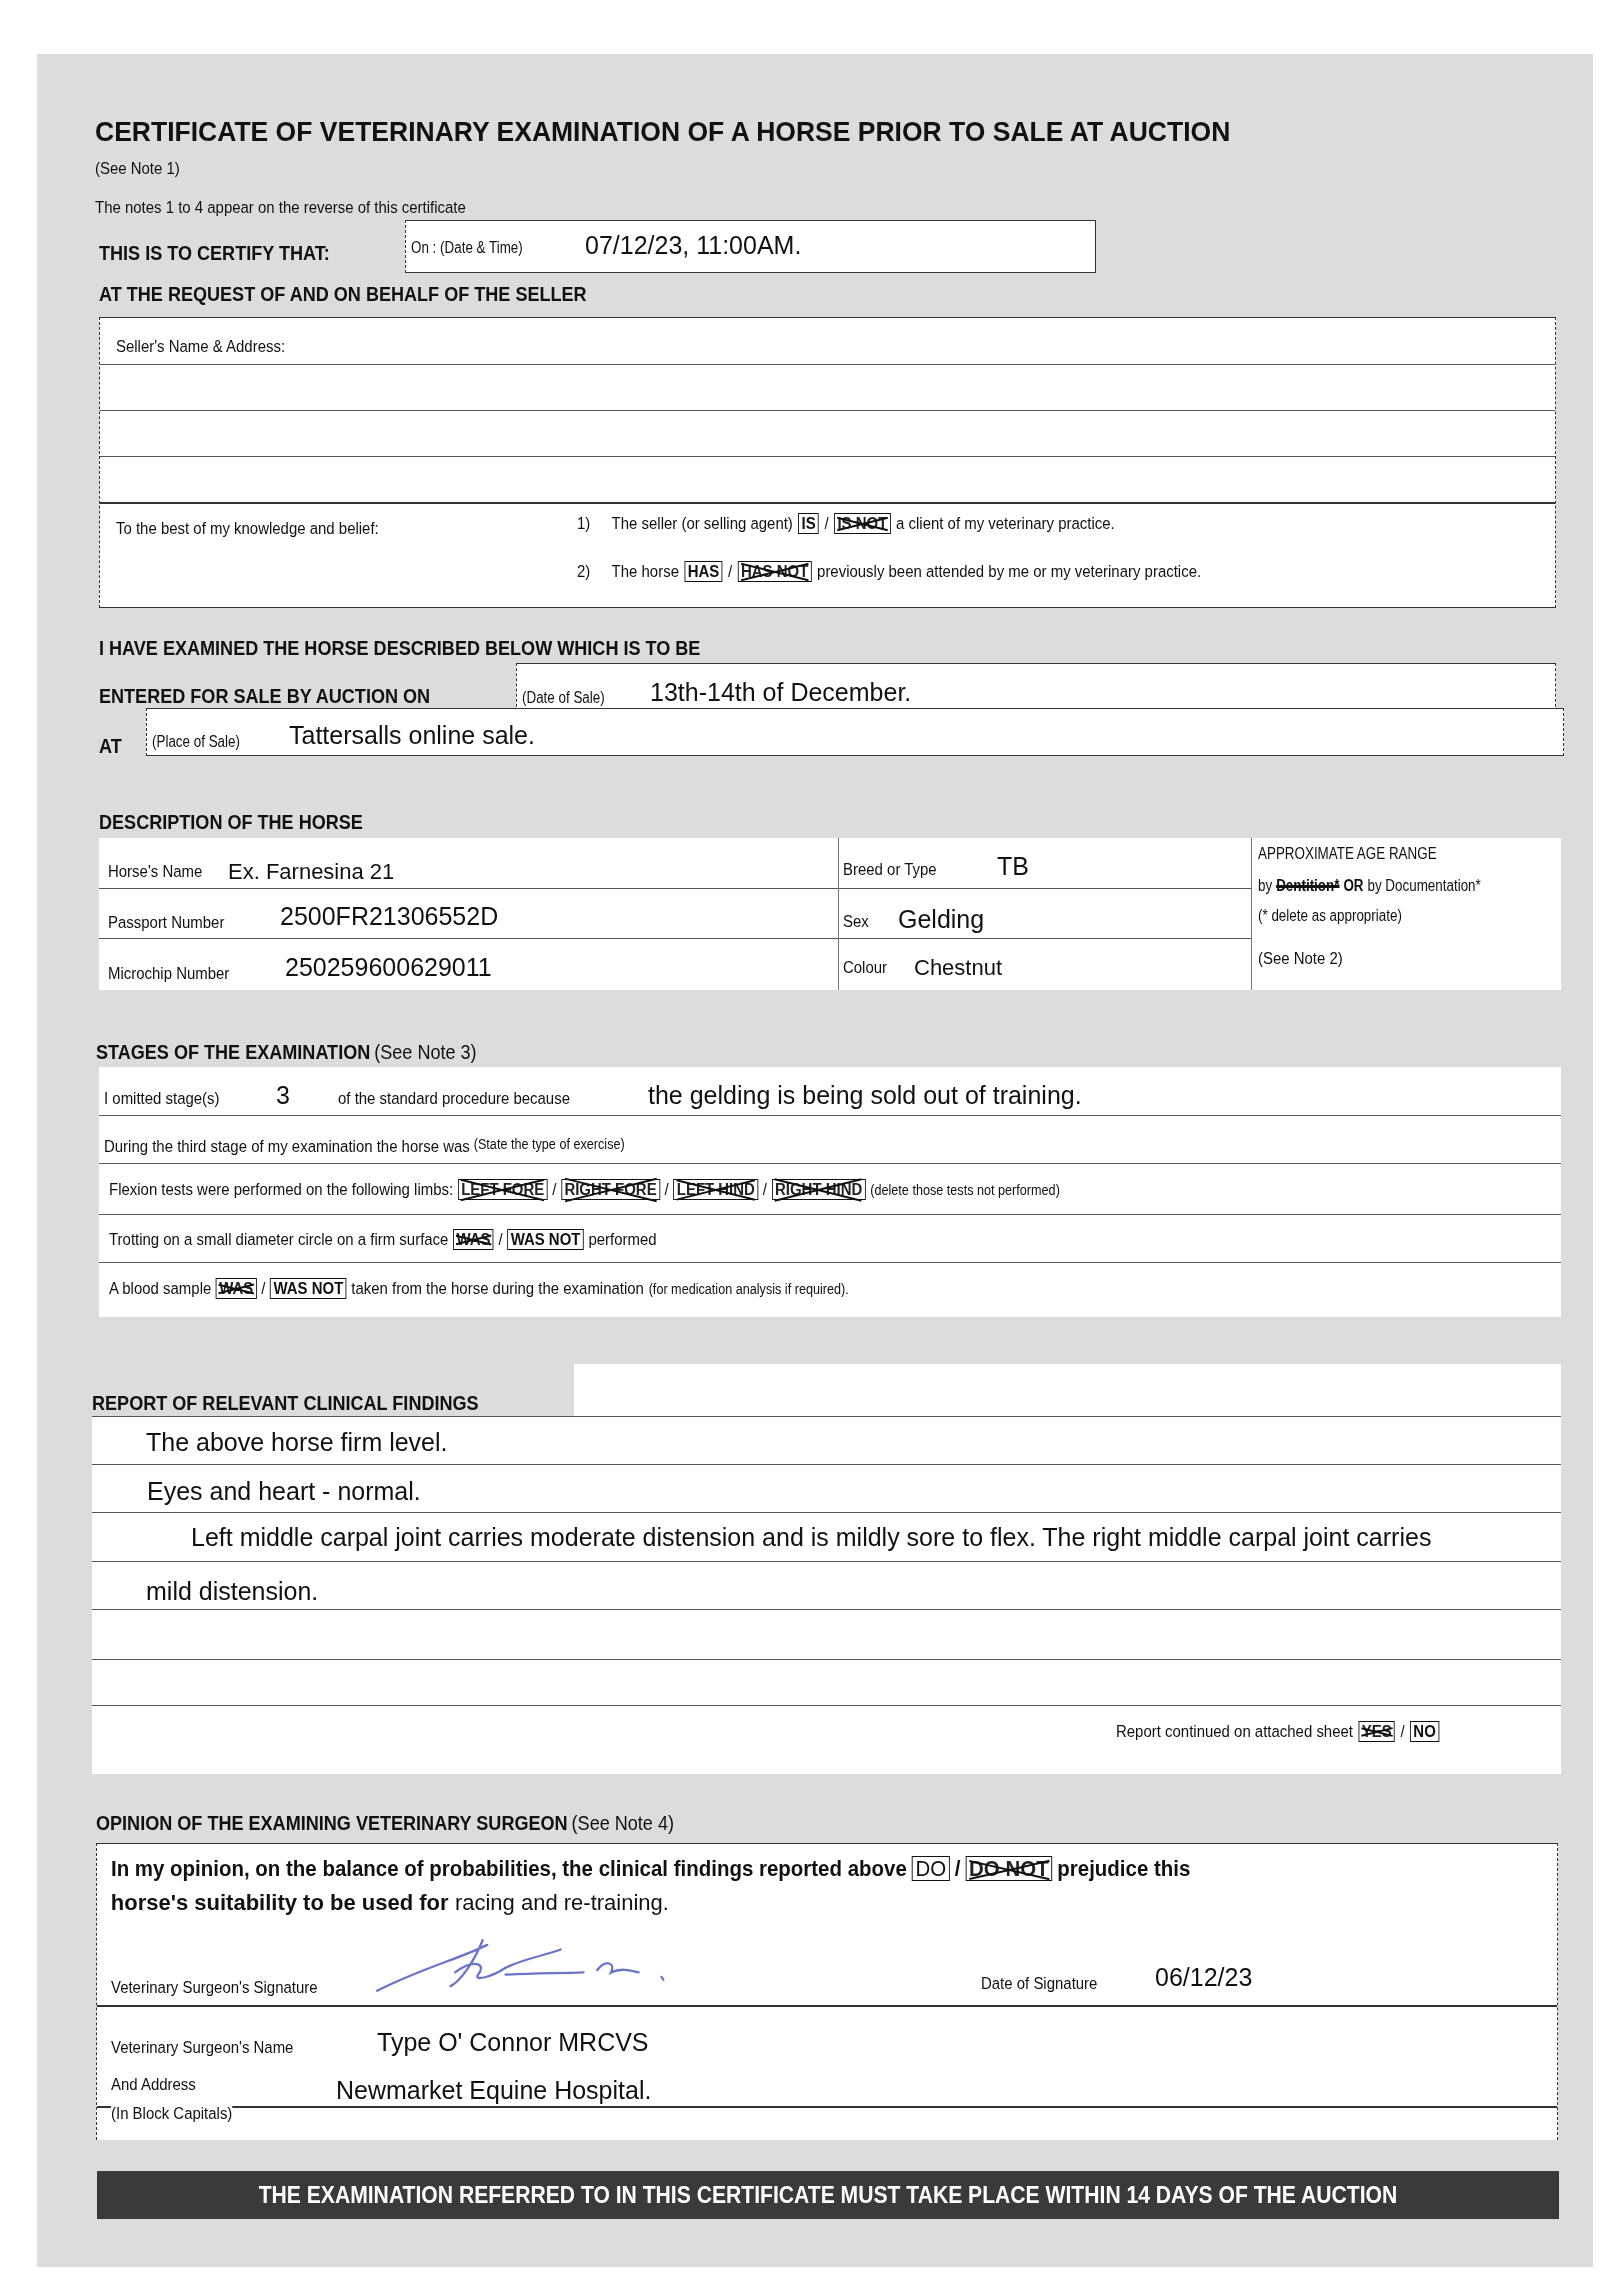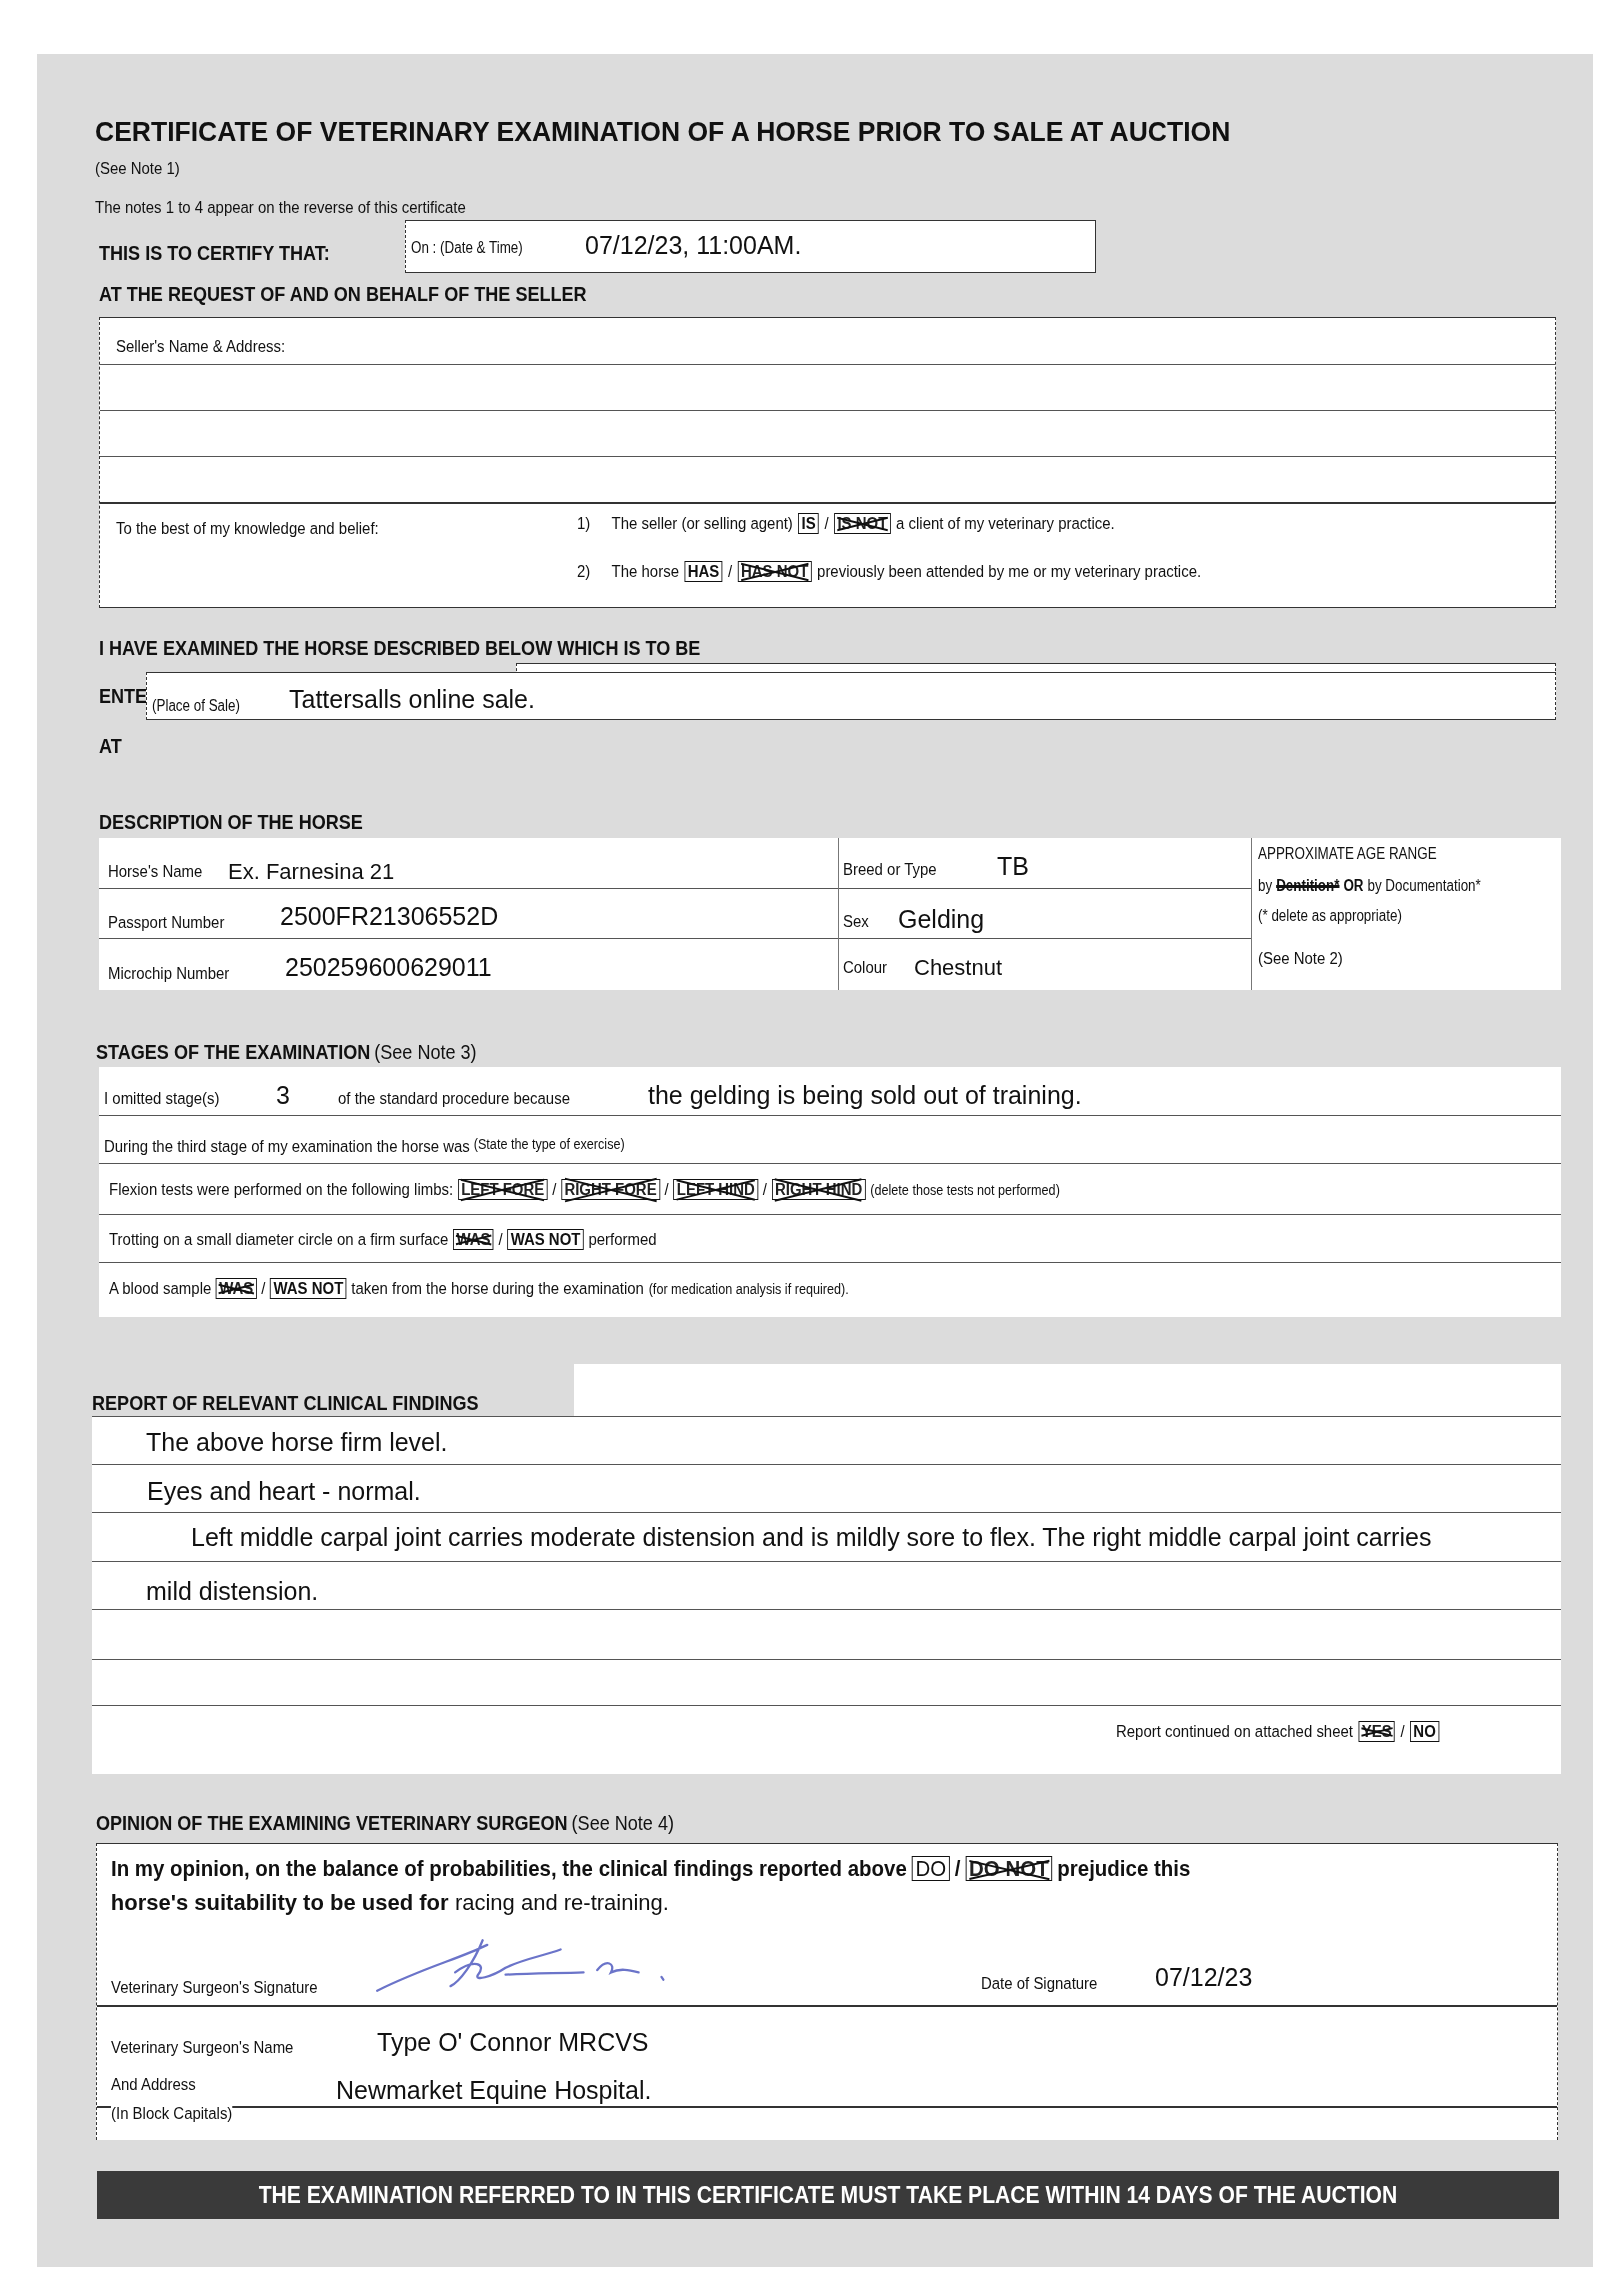--- a/index.html
+++ b/index.html
@@ -69,21 +69,21 @@
   </div>
 </div>
 
 <div class="abs h-sec" style="left:99px; top:636px;">I HAVE EXAMINED THE HORSE DESCRIBED BELOW WHICH IS TO BE</div>
 <div class="abs h-sec" style="left:99px; top:684px;">ENTERED FOR SALE BY AUCTION ON</div>
 <div class="box dash-l dash-r solid-t" style="left:516px; top:663px; width:1038px; height:48px;">
   <span class="abs tiny" style="left:4.6px; top:25px;">(Date of Sale)</span>
   <span class="abs val" style="left:133px; top:13.8px;">13th-14th of December.</span>
 </div>
 <div class="abs h-sec" style="left:99px; top:734px;">AT</div>
-<div class="box dash-l dash-r solid-t solid-b" style="left:146px; top:672px; width:1408px; height:46px;">
+<div class="box dash-l dash-r solid-t solid-b" style="left:146px; top:708px; width:1408px; height:46px;padding-left:8px;">
   <span class="abs tiny" style="left:4.6px; top:24px;">(Place of Sale)</span>
   <span class="abs val" style="left:142px; top:11.5px;">Tattersalls online sale.</span>
 </div>
 
 <div class="abs h-sec" style="left:99px; top:810px;">DESCRIPTION OF THE HORSE</div>
 <div class="box" style="left:99px; top:838px; width:1462px; height:152px;">
   <div class="rule" style="left:0; width:1152px; top:50px;"></div>
   <div class="rule" style="left:0; width:1152px; top:100px;"></div>
   <div class="vline" style="left:739px; top:0; height:152px;"></div>
   <div class="vline" style="left:1152px; top:0; height:152px;"></div>
@@ -206,21 +206,21 @@
     <span>racing and re-training.</span>
   </div>
   <div class="rule" style="left:0; right:0; top:161px; height:1.8px; background:#333;"></div>
   <div class="rule" style="left:0; right:0; top:262px; height:1.8px; background:#333;"></div>
 
   <span class="abs small" style="left:13.8px; top:133px;">Veterinary Surgeon's Signature</span>
   <svg class="sig" style="left:271px; top:87px;" width="321" height="69" viewBox="0 0 700 150">
     <path d="M20 130 C120 80, 200 60, 260 30 M250 20 C230 70, 200 110, 180 120 M190 90 C230 60, 260 70, 240 95 C230 110, 270 100, 300 80 M300 80 C340 60, 380 55, 420 40 M300 95 C360 92, 420 92, 470 90 M500 85 C520 60, 540 70, 530 90 C550 80, 570 85, 590 90 M640 100 l4 6" fill="none" stroke="#6b74c9" stroke-width="5" stroke-linecap="round"></path>
   </svg>
   <span class="abs small" style="left:884px; top:129px;">Date of Signature</span>
-  <span class="abs val" style="left:1058px; top:119px;">07/12/23</span>
+  <span class="abs val" style="left:1058px; top:119px;">06/12/23</span>
 
   <span class="abs small" style="left:13.8px; top:193px;">Veterinary Surgeon's Name</span>
   <span class="abs val" style="left:280px; top:184px;">Type O' Connor MRCVS</span>
   <span class="abs small" style="left:13.8px; top:230px;">And Address</span>
   <span class="abs val" style="left:239px; top:232px;">Newmarket Equine Hospital.</span>
   <span class="abs small" style="left:13.8px; top:259px; background:#fff;">(In Block Capitals)</span>
 </div>
 
 <div class="banner" style="left:97px; top:2171px; width:1462px; height:48px;">
   <span style="transform:scaleX(0.88);">THE EXAMINATION REFERRED TO IN THIS CERTIFICATE MUST TAKE PLACE WITHIN 14 DAYS OF THE AUCTION</span>

